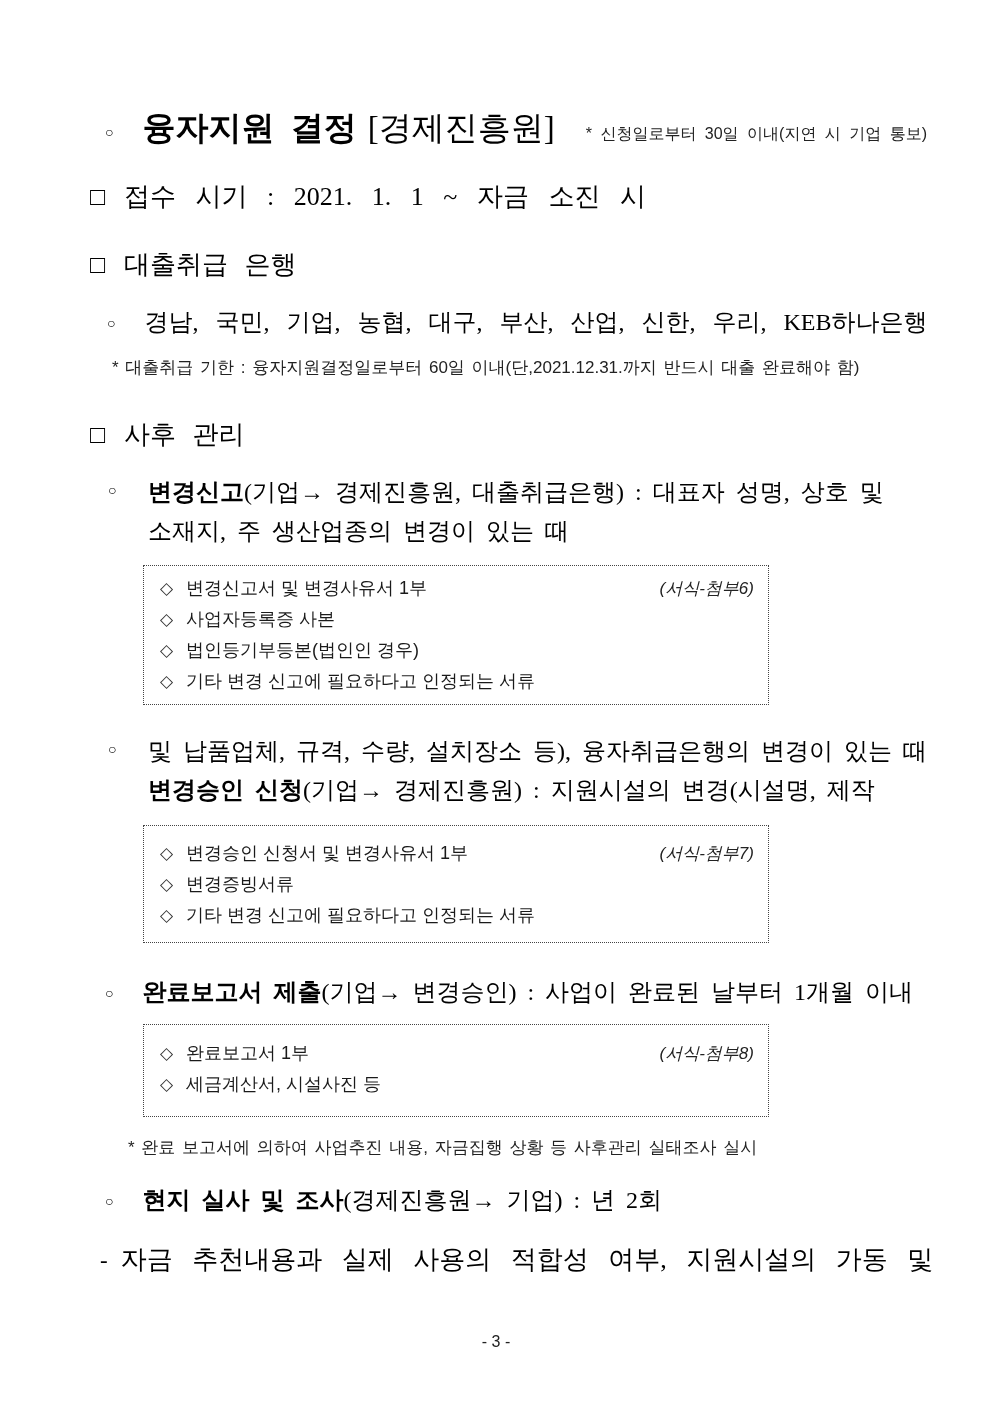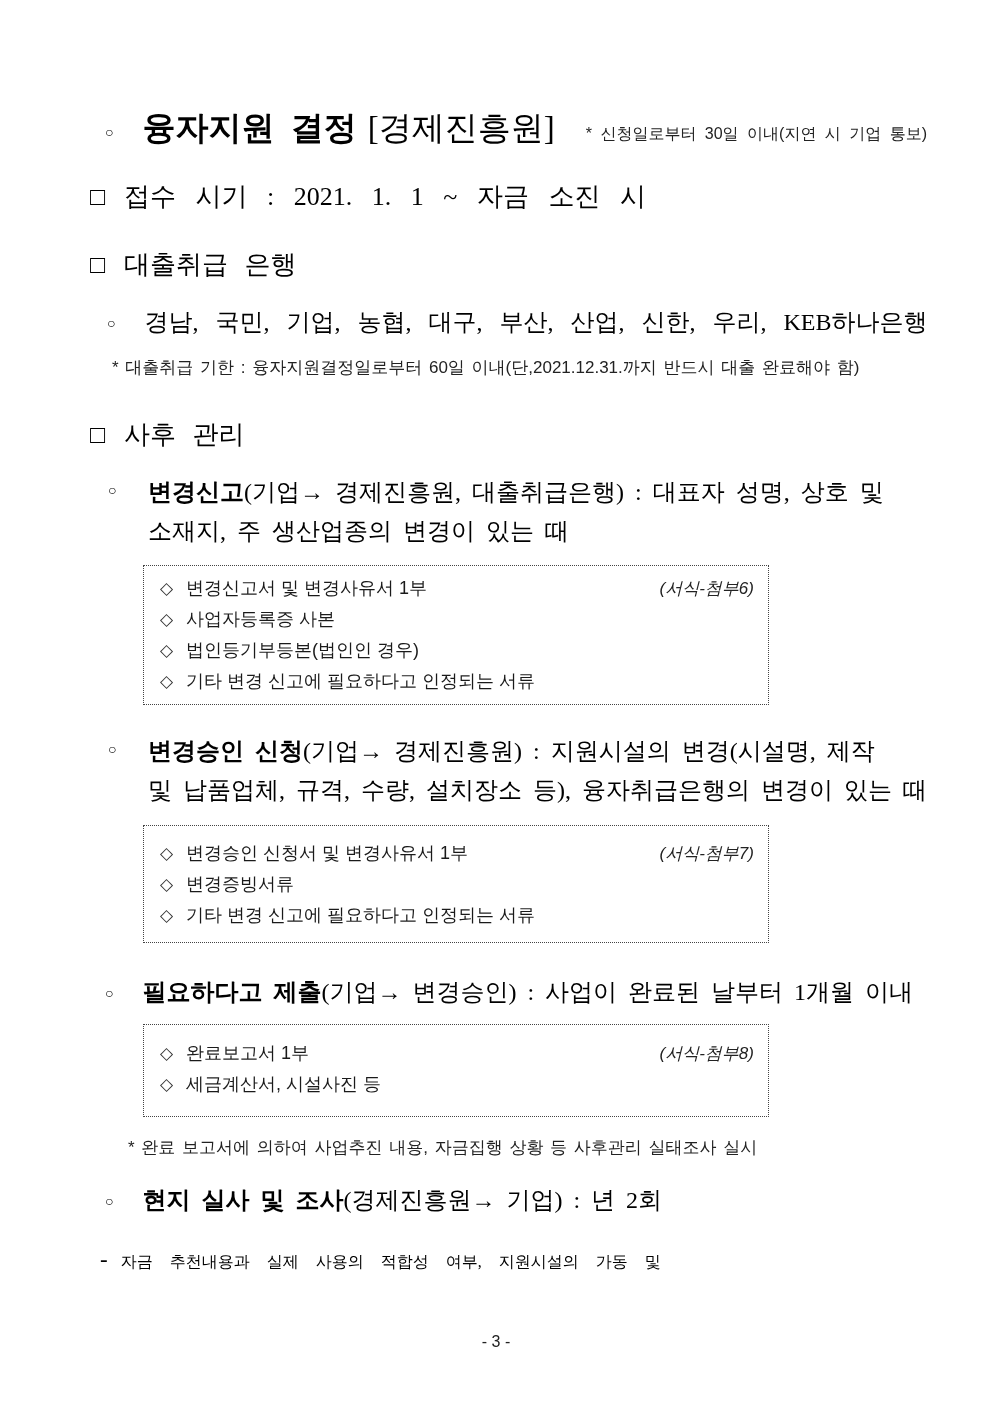--- a/index.html
+++ b/index.html
@@ -108,21 +108,21 @@
     font-style: italic;
     font-size: 17px;
     color: #222222;
   }
 
   .l-comp-note { top: 1135px; left: 128px; justify-content: center; }
 
   .l-onsite { top: 1180px; left: 105px; }
 
   .l-subitem { top: 1240px; left: 100px; }
-  .t-sub { font-size: 16px; word-spacing: 13px; }
+  .t-sub { font-size: 26px; word-spacing: 13px; }
   .dash { margin-right: 13px; font-size: 23px; }
 
   .footer {
     position: absolute;
     top: 1333px;
     left: 0;
     width: 100%;
     text-align: center;
     font-size: 16px;
     color: #222222;
@@ -188,22 +188,22 @@
     </div>
     <div class="brow">
       <span class="dia">◇</span>
       <span>기타 변경 신고에 필요하다고 인정되는 서류</span>
     </div>
   </div>
 
   <div class="para para-ca serif">
     <span class="ob serif">○</span>
     <div class="ptext">
+      <div class="pline">및 납품업체, 규격, 수량, 설치장소 등), 융자취급은행의 변경이 있는 때</div>
       <div class="pline"><span class="bold">변경승인 신청</span><span>(기업→ 경제진흥원) : 지원시설의 변경(시설명, 제작</span></div>
-      <div class="pline">및 납품업체, 규격, 수량, 설치장소 등), 융자취급은행의 변경이 있는 때</div>
     </div>
   </div>
 
   <div class="docbox box2 sans">
     <div class="brow">
       <span class="dia">◇</span>
       <span>변경승인 신청서 및 변경사유서 1부</span>
       <span class="bform">(서식-첨부7)</span>
     </div>
     <div class="brow">
@@ -211,21 +211,21 @@
       <span>변경증빙서류</span>
     </div>
     <div class="brow">
       <span class="dia">◇</span>
       <span>기타 변경 신고에 필요하다고 인정되는 서류</span>
     </div>
   </div>
 
   <div class="line l-completion serif">
     <span class="ob serif">○</span>
-    <span class="t-item bold serif">필요하다고 제출</span>
+    <span class="t-item bold serif">완료보고서 제출</span>
     <span class="t-item serif">(기업→ 변경승인) : 사업이 완료된 날부터 1개월 이내</span>
   </div>
 
   <div class="docbox box3 sans">
     <div class="brow">
       <span class="dia">◇</span>
       <span>완료보고서 1부</span>
       <span class="bform">(서식-첨부8)</span>
     </div>
     <div class="brow">

